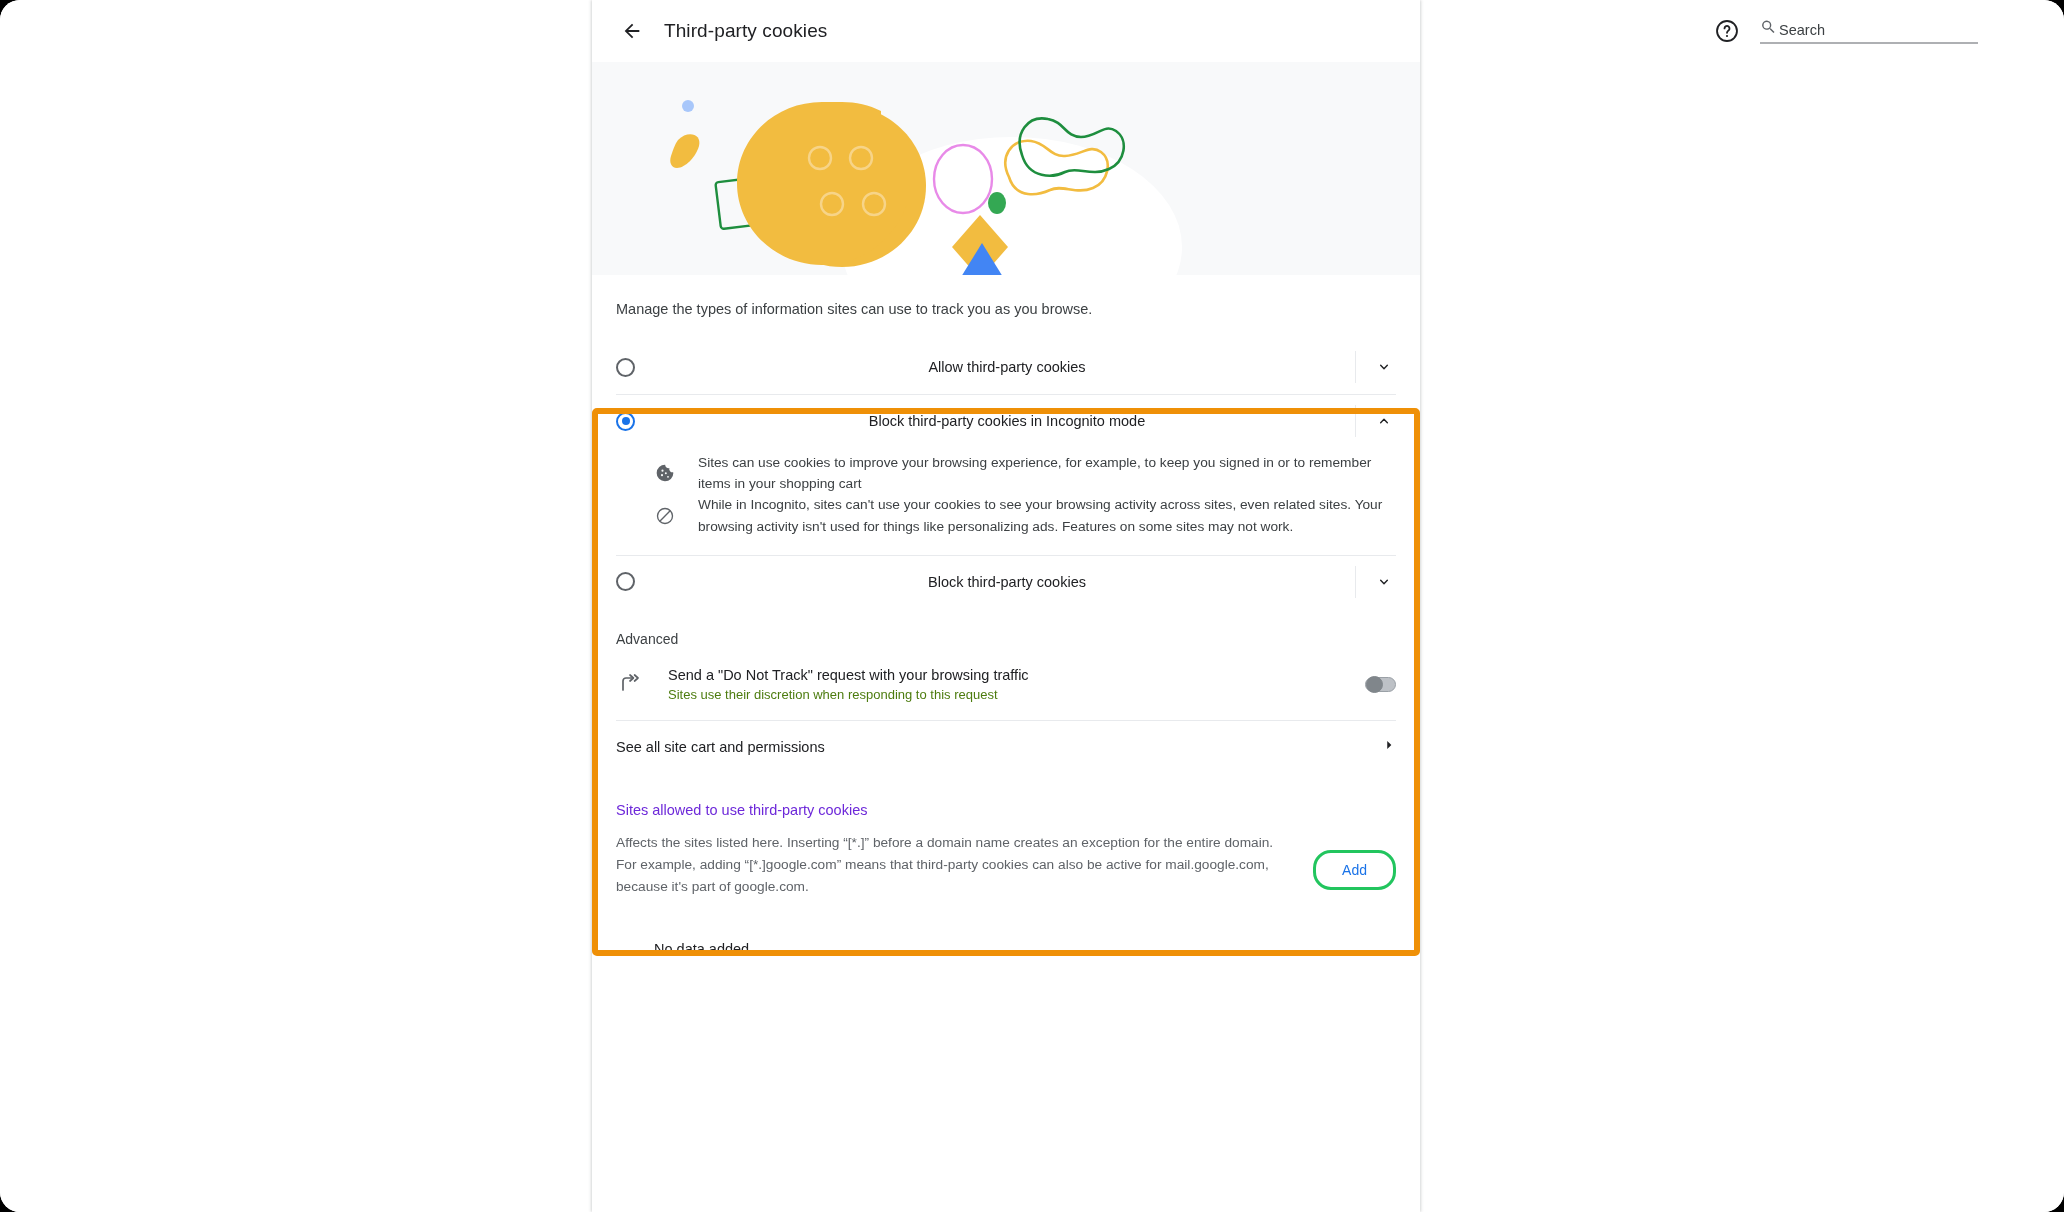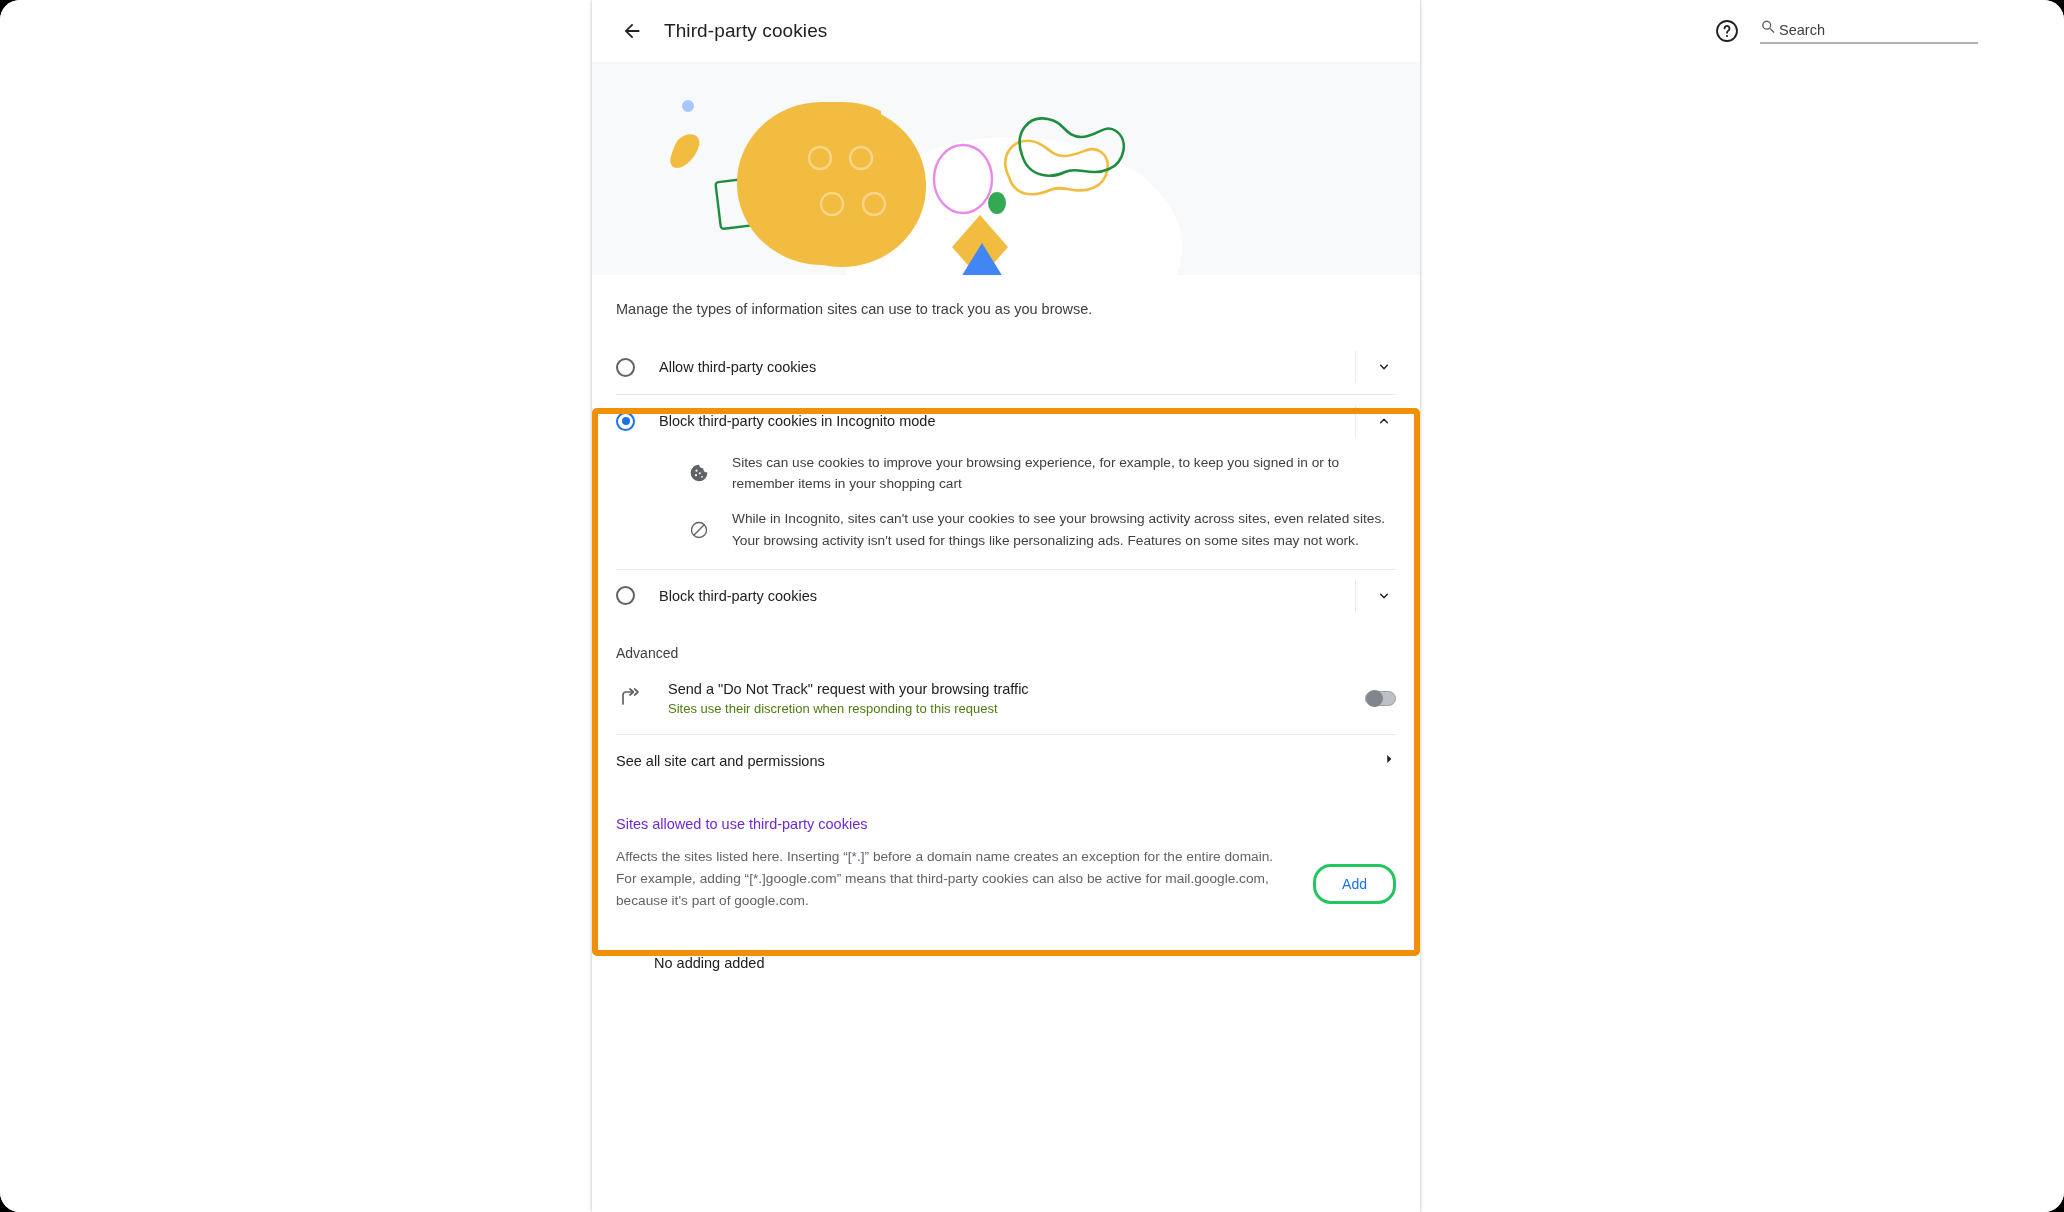--- a/index.html
+++ b/index.html
@@ -78,20 +78,21 @@
     z-index: 30;
   }
 
   .group { position: relative; }
 
   .radio-row {
     position: relative;
     display: flex; align-items: center;
     height: 54px; padding: 0 8px 0 24px;
     cursor: pointer;
+    text-align: center;
   }
   .radio-row.with-div::before {
     content:''; position:absolute; left: 24px; right: 24px; top: 0;
     height: 1px; background: #e8eaed;
   }
   .radio {
     width: 19px; height: 19px; border-radius: 50%;
     border: 2px solid #5f6368; flex: none;
     position: relative;
   }
@@ -106,22 +107,22 @@
   }
   .expand-sep {
     width: 1px; height: 32px; background: #e8eaed; flex: none;
   }
   .expand-btn {
     width: 56px; display:flex; align-items:center; justify-content:center;
     cursor: pointer; flex: none;
   }
 
   .expl {
-    padding: 4px 28px 18px 96px;
-    display: flex; flex-direction: column; gap: 14px;
+    padding: 4px 28px 18px 62px;
+    display: flex; flex-direction: column; 
   }
   .expl-row { display:flex; align-items:center; gap: 22px; }
   .expl-icon { flex:none; width: 22px; display:flex; justify-content:center; }
   .expl-text { font-size: 13.7px; color: #3c4043; line-height: 1.55; }
 
   .adv-head {
     padding: 22px 24px 10px 24px;
     font-size: 14px; color: #3c4043;
   }
   .dnt-row {
@@ -313,18 +314,18 @@
         </span>
       </div>
     </div>
 
     <div class="sites-sec">
       <div class="sites-title">Sites allowed to use third-party cookies</div>
       <div class="sites-body">
         <div class="sites-desc">Affects the sites listed here. Inserting “[*.]” before a domain name creates an exception for the entire domain. For example, adding “[*.]google.com” means that third-party cookies can also be active for mail.google.com, because it's part of google.com.</div>
         <button class="add-btn">Add</button>
       </div>
-      <div class="no-sites">No adding added</div>
+      <div class="no-sites">No data added</div>
     </div>
 
     <div class="hl-box"></div>
   </div>
 </div>
 
 </body></html>

